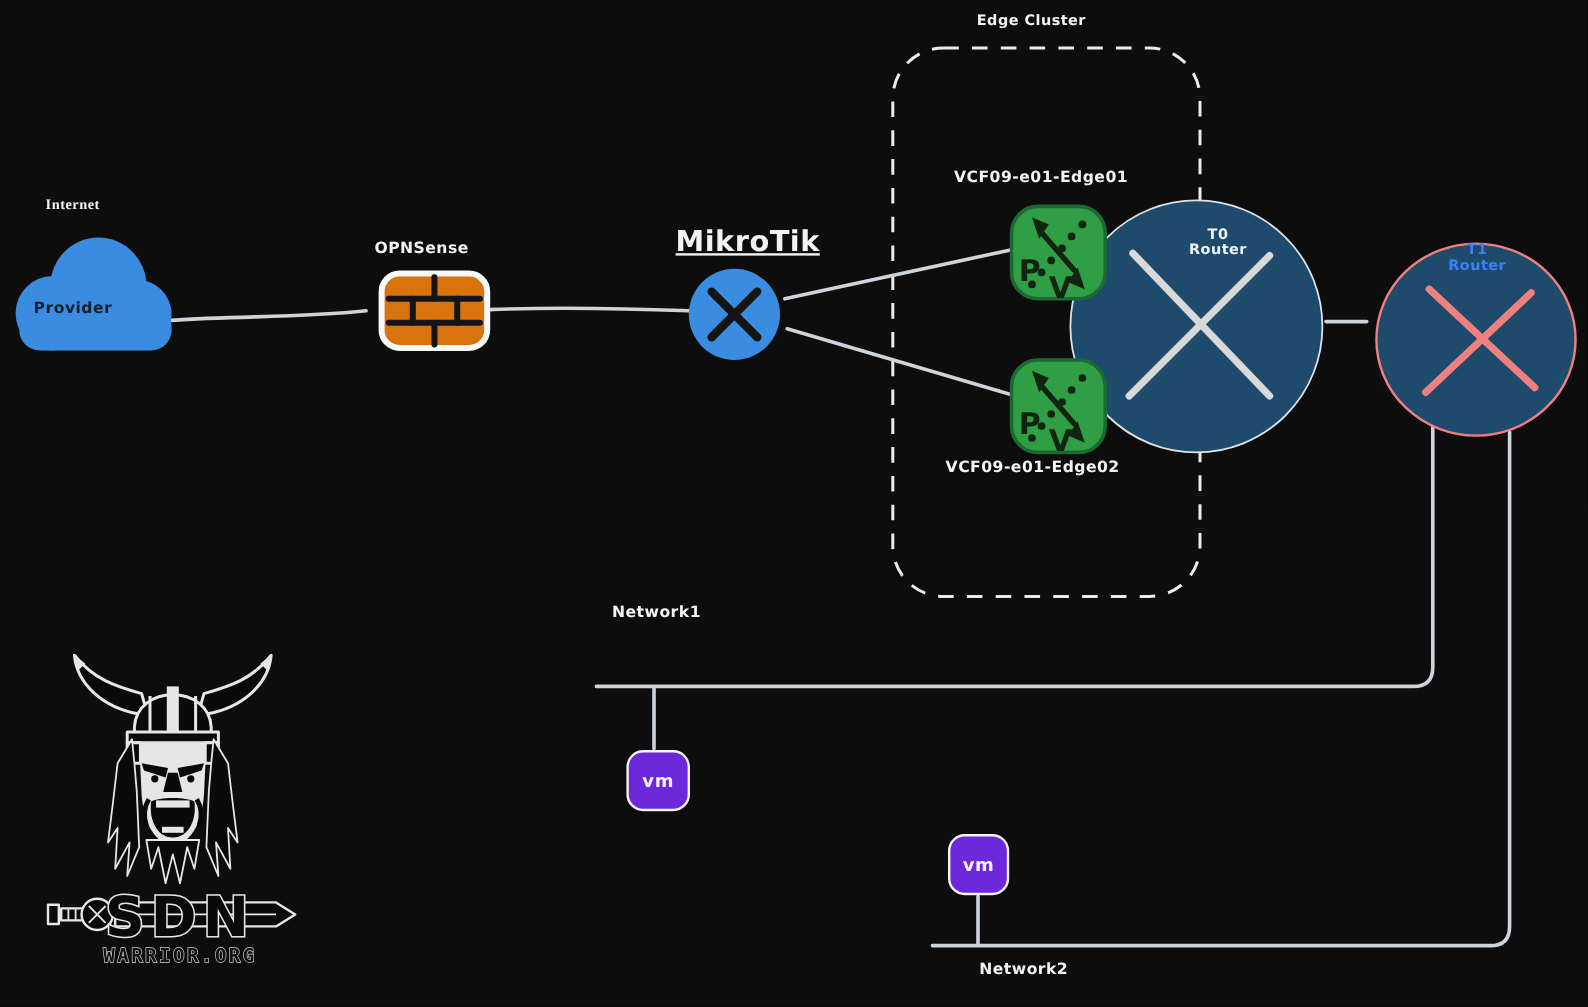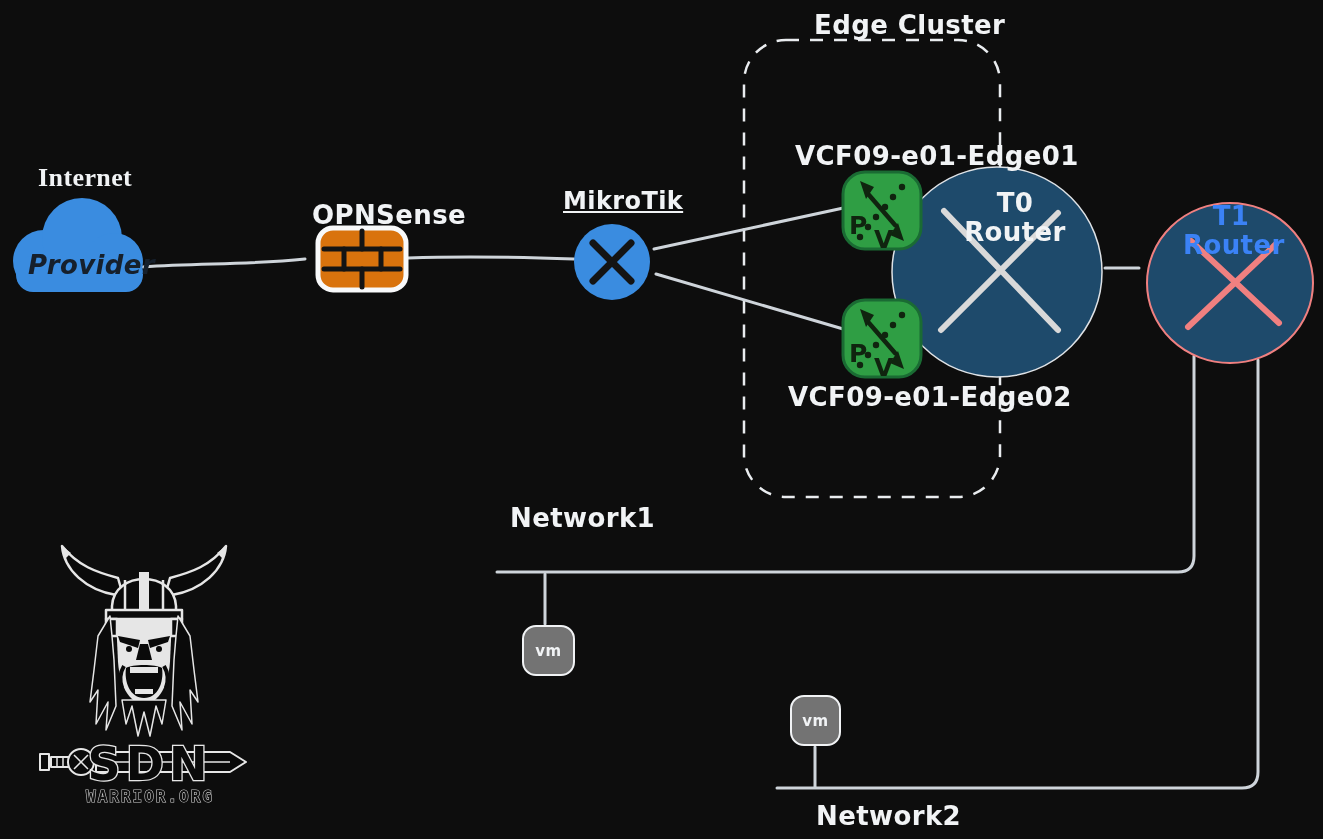--- a/index.html
+++ b/index.html
@@ -13,32 +13,32 @@
   }
   svg.layer { position: absolute; left: 0; top: 0; }
   .label {
     position: absolute;
     color: #f1f3f5;
     font-weight: 600;
     letter-spacing: .4px;
     white-space: nowrap;
     line-height: 1.1;
   }
-  .lbl-19 { font-size: 26px; }
-  .lbl-20 { font-size: 26px; }
+  .lbl-19 { font-size: 13px; }
+  .lbl-20 { font-size: 12px; }
   .lbl-24 { font-size: 24px; text-decoration: underline; }
   .label.dark { color: #16202c; }
   .label.salmon { color: #3b82f6; }
   .center-2line { text-align: center; }
   .center-2line span { display: block; }
   .vm-box {
     position: absolute;
     border: 2.5px solid #f1f3f5;
     border-radius: 14px;
-    background: #737373;
+    background: #6d28d9;
     display: flex; align-items: center; justify-content: center;
     color: #f1f3f5; font-size: 15px; font-weight: 700;
     letter-spacing: .5px;
   }
   .logo-wrap { position: absolute; left: 34px; top: 540px; width: 220px; height: 278px; }
   .glyph-letter {
     font-family: "DejaVu Sans", sans-serif;
     font-weight: 700; font-size: 25px;
     fill: #10240f;
   }
@@ -150,21 +150,21 @@
         <circle cx="33" cy="45" r="3.2"></circle>
         <circle cx="25" cy="55" r="3.2"></circle>
         <circle cx="17" cy="65" r="3.2"></circle>
       </g>
       <text x="6" y="62" class="glyph-letter">P</text>
       <text x="31" y="76" class="glyph-letter">V</text>
     </g>
   </svg>
 
   <div class="label lbl-20" style="left:38px; top:164px;font-family:Liberation Serif, serif;">Internet</div>
-  <div class="label lbl-19 dark" style="left:28px; top:251px;font-style:italic;">Provider</div>
+  <div class="label lbl-19 dark" style="left:28px; top:251px;">Provider</div>
 
   <div class="label lbl-19" style="left:312px; top:201px;">OPNSense</div>
 
   <div class="label lbl-24" style="left:563px; top:188px;">MikroTik</div>
 
   <div class="label lbl-20" style="left:814px; top:11px;">Edge Cluster</div>
 
   <div class="label lbl-19" style="left:795px; top:142px;">VCF09-e01-Edge01</div>
   <div class="label lbl-19" style="left:788px; top:383px;">VCF09-e01-Edge02</div>
 

